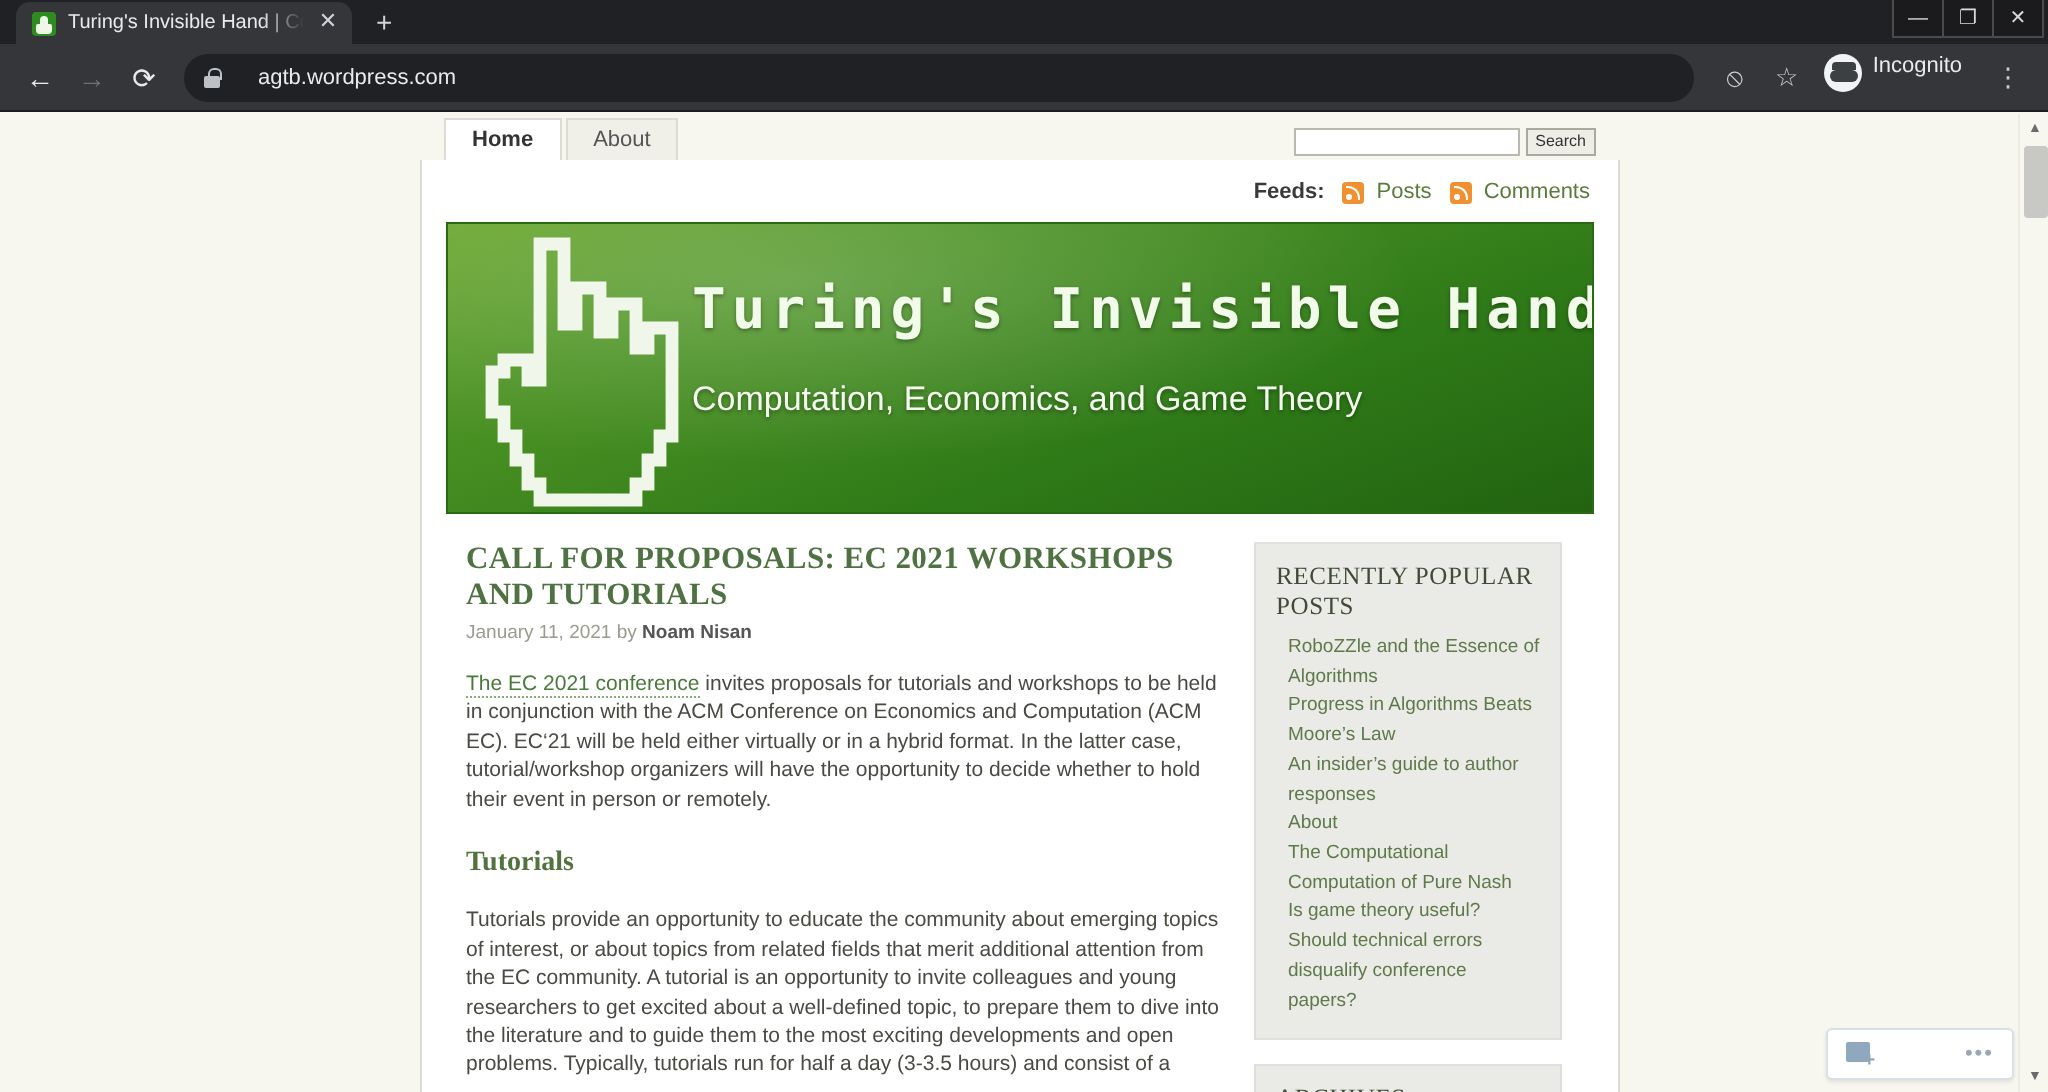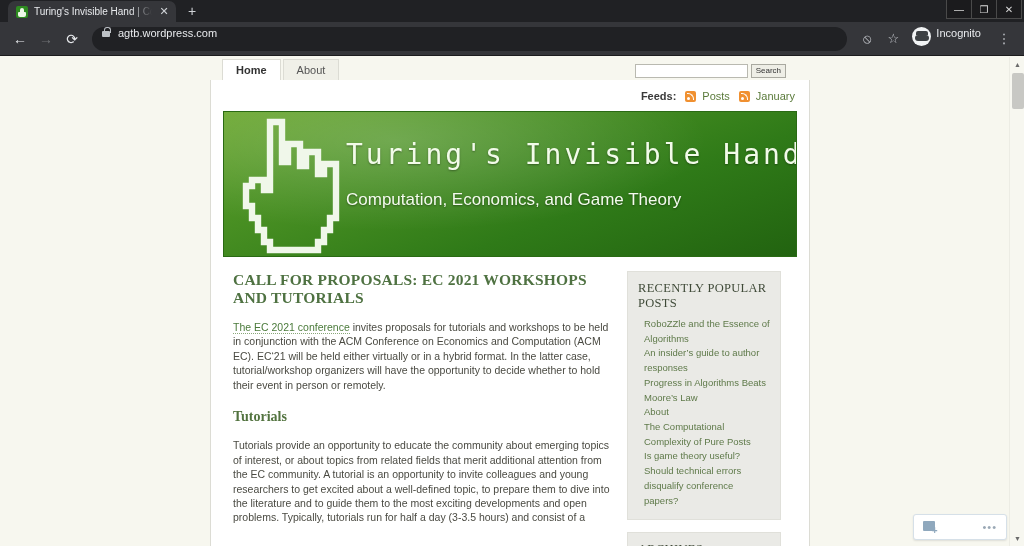--- a/index.html
+++ b/index.html
@@ -81,22 +81,22 @@
   .navbtn {
     width: 24px; height: 24px; border-radius: 50%;
     display: flex; align-items: center; justify-content: center;
     color: #e8eaed; font-size: 14px; cursor: pointer;
     flex: 0 0 24px;
   }
   .navbtn.disabled { color: #6e7074; }
   .omnibox {
     flex: 1 1 auto; height: 24px;
     background: #202124; border-radius: 12px;
-    display: flex; align-items: flex-start;
-    padding: 0 10px; gap: 8px;
+    display: flex; align-items: center;
+    padding: 0 10px; gap: 19px;
     margin: 0 6px; cursor: text;
   }
   .lock-icon { width: 8px; height: 10px; position: relative; flex: 0 0 8px; }
   .lock-icon::before {
     content:""; position:absolute; left:0; bottom:0;
     width:8px; height:6px; background:#bdc1c6; border-radius:1px;
   }
   .lock-icon::after {
     content:""; position:absolute; left:1.5px; top:0;
     width:5px; height:5px; border:1.4px solid #bdc1c6; border-bottom:none;
@@ -171,21 +171,21 @@
     display: flex; align-items: center;
     font-size: 11px; color: #555; cursor: pointer;
     border: 1px solid #dcdcd4; border-bottom: none;
     background: #f0f0e8;
     font-family: "Liberation Sans", sans-serif;
   }
   .navtab.active { background: #fff; color: #333; font-weight: bold; }
   .navtab + .navtab { margin-left: 2px; }
 
   .searchwrap {
-    position: absolute; right: 24px; bottom: 2px;
+    position: absolute; right: 12px; bottom: 2px;
     display: flex; align-items: stretch; gap: 3px;
   }
   .searchinput {
     width: 113px; height: 14px;
     border: 1px solid #b9b9b0; background: #fff;
     font-size: 9px; padding: 0 3px;
     font-family: "Liberation Sans", sans-serif;
     color: #333;
   }
   .searchbtn {
@@ -237,21 +237,21 @@
     border: 1px solid #2a6a14;
   }
   .banner-hand {
     position: absolute; left: 18px; top: 6px;
     width: 100px; height: 136px;
   }
   .banner-title {
     position: absolute; left: 122px; top: 26px;
     color: #f2fbe9; font-size: 28px; letter-spacing: 3px;
     font-family: "DejaVu Sans Mono", monospace;
-    font-weight: normal;
+    font-weight: bold;
     text-shadow: 0 1px 2px rgba(0,0,0,0.35);
     white-space: nowrap;
   }
   .banner-sub {
     position: absolute; left: 122px; top: 78px;
     color: #f4fbee; font-size: 17px;
     font-family: "Liberation Sans", sans-serif;
     text-shadow: 0 1px 2px rgba(0,0,0,0.4);
     white-space: nowrap;
   }
@@ -377,52 +377,57 @@
       <div class="pagebody">
 
         <div class="feedsrow">
           <span class="feeds-label">Feeds:</span>
           <span class="feedlink">
             <span class="rss"></span>
             <span class="feedtext">Posts</span>
           </span>
           <span class="feedlink">
             <span class="rss"></span>
-            <span class="feedtext">January</span>
+            <span class="feedtext">Comments</span>
           </span>
         </div>
 
         <div class="banner">
           <svg class="banner-hand" viewBox="0 0 50 68">
             <path d="M14 2 H20 V22 H23 V13 H29 V24 H32 V17 H38 V28 H41 V23 H47 V50 H44 V56 H41 V62 H38 V66 H14 V62 H11 V56 H8 V50 H5 V44 H2 V34 H5 V31 H11 V36 H14 Z" fill="none" stroke="#f0f7ea" stroke-width="3.2" stroke-linejoin="miter"></path>
           </svg>
           <div class="banner-title">Turing's Invisible Hand</div>
           <div class="banner-sub">Computation, Economics, and Game Theory</div>
         </div>
 
         <div class="cols">
 
           <div class="maincol">
             <h1 class="post-title">Call for Proposals: EC 2021 Workshops and Tutorials</h1>
+            <div class="post-meta">
+              <span>January 11, 2021</span>
+              <span>by</span>
+              <b>Noam Nisan</b>
+            </div>
             <p class="post-p">
               <span class="post-link">The EC 2021 conference</span><span> invites proposals for tutorials and workshops to be held in conjunction with the ACM Conference on Economics and Computation (ACM EC). EC‘21 will be held either virtually or in a hybrid format. In the latter case, tutorial/workshop organizers will have the opportunity to decide whether to hold their event in person or remotely.</span>
             </p>
             <h2 class="sec-h">Tutorials</h2>
             <p class="post-p">Tutorials provide an opportunity to educate the community about emerging topics of interest, or about topics from related fields that merit additional attention from the EC community.  A tutorial is an opportunity to invite colleagues and young researchers to get excited about a well-defined topic, to prepare them to dive into the literature and to guide them to the most exciting developments and open problems. Typically, tutorials run for half a day (3-3.5 hours) and consist of a</p>
           </div>
 
           <div class="sidecol">
             <div class="widget">
               <div class="widget-h">Recently Popular Posts</div>
               <ul>
                 <li>RoboZZle and the Essence of Algorithms</li>
+                <li>Progress in Algorithms Beats Moore’s Law</li>
                 <li>An insider’s guide to author responses</li>
-                <li>Progress in Algorithms Beats Moore’s Law</li>
                 <li>About</li>
-                <li>The Computational Complexity of Pure Posts</li>
+                <li>The Computational Computation of Pure Nash</li>
                 <li>Is game theory useful?</li>
                 <li>Should technical errors disqualify conference papers?</li>
               </ul>
             </div>
             <div class="widget">
               <div class="widget-h">Archives</div>
 
             </div>
           </div>
 

